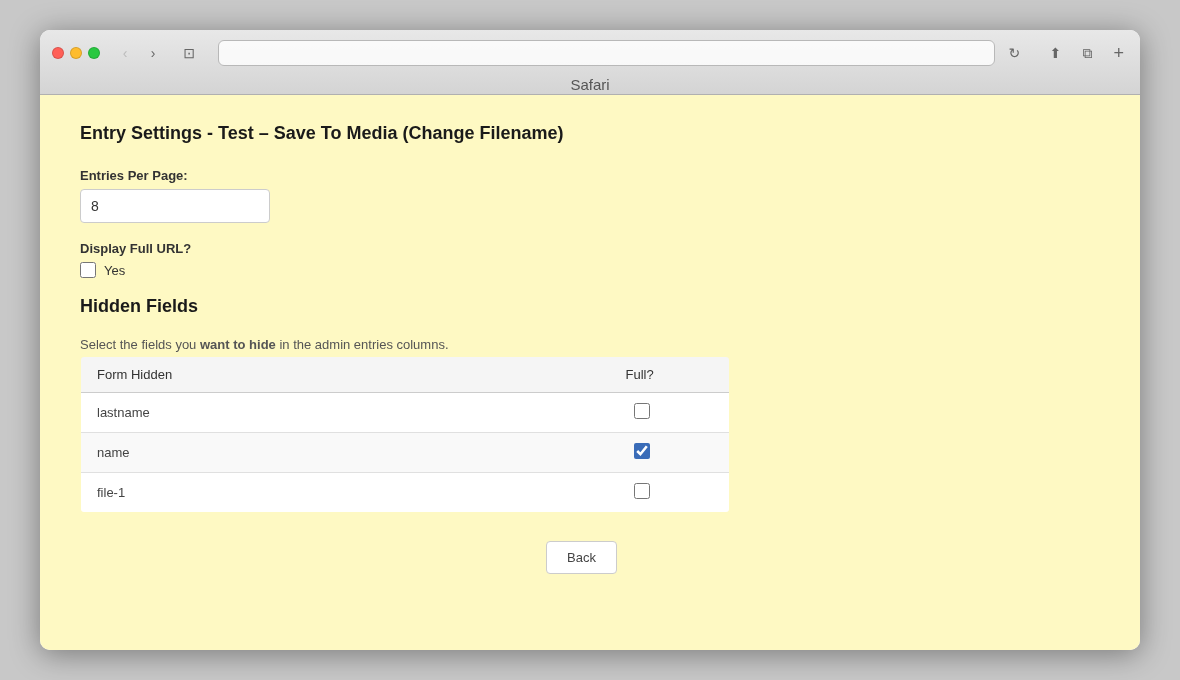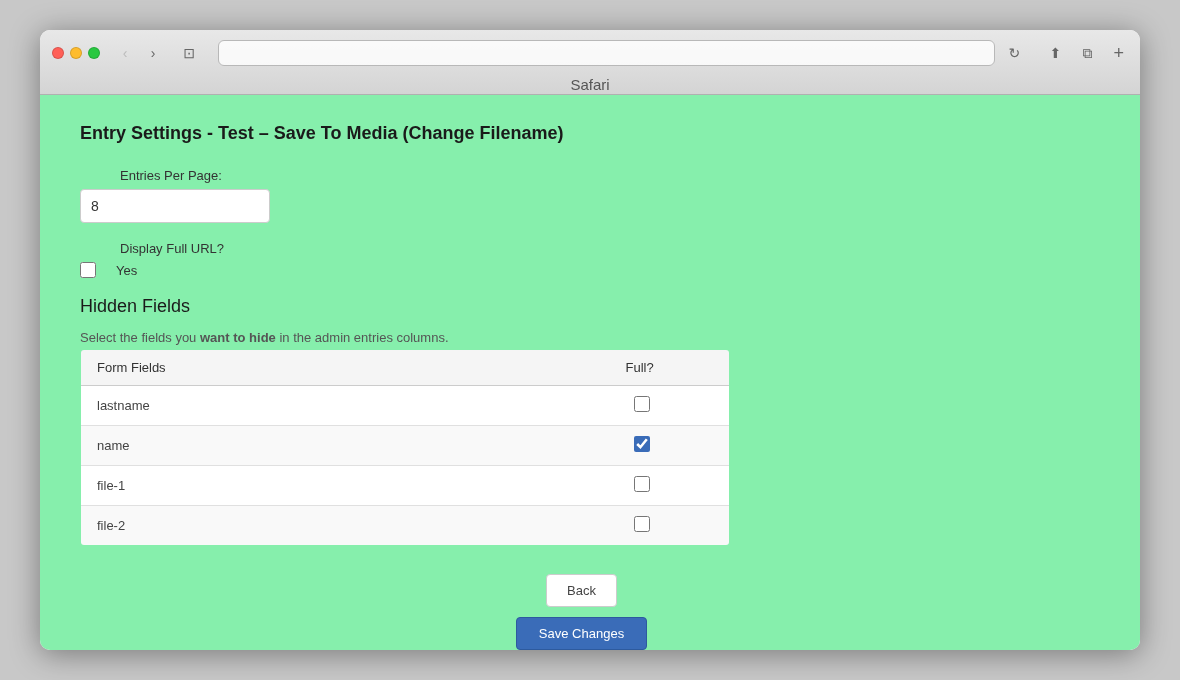--- a/index.html
+++ b/index.html
@@ -168,71 +168,70 @@
       color: #555;
       text-align: center;
       flex: 1;
     }
 
     
     .page-content {
       flex: 1;
       overflow-y: auto;
       padding: 28px 57px 28px 40px;
-      background: #86efac;
+      background: #fef9c3;
     }
 
     .page-title {
       font-size: 18px;
       font-weight: 600;
       color: #1a1a1a;
       margin-bottom: 24px;
     }
 
     .form-section {
       margin-bottom: 18px;
     }
 
     .field-label {
       font-size: 13px;
-      font-weight: 400;
+      font-weight: 700;
       color: #333;
       margin-bottom: 6px;
       display: block;
-      margin-left: 40px;
     }
 
     .text-input {
       width: 190px;
       height: 34px;
       border: 1px solid #ccc;
       border-radius: 4px;
       padding: 0 10px;
       font-size: 14px;
       color: #333;
       background: #fff;
     }
 
     .checkbox-row {
       display: flex;
       align-items: center;
-      gap: 20px;
+      gap: 8px;
       margin-top: 4px;
     }
 
     .checkbox-label {
       font-size: 13px;
       color: #333;
     }
 
     .section-heading {
       font-size: 18px;
-      font-weight: 400;
+      font-weight: 700;
       color: #1a1a1a;
-      margin-bottom: 13px;
+      margin-bottom: 20px;
     }
 
     .section-description {
       font-size: 13px;
       color: #555;
       margin-bottom: 4px;
     }
 
     .section-description strong {
       font-weight: 700;
@@ -373,44 +372,39 @@
 
     <div class="form-section">
       <h2 class="section-heading">Hidden Fields</h2>
       <p class="section-description">
         <span>Select the fields you </span><strong>want to hide</strong><span> in the admin entries columns.</span>
       </p>
 
       <table class="fields-table">
         <thead>
           <tr>
-            <th>Form Fields</th>
+            <th>Form Hidden</th>
             <th>Full?</th>
           </tr>
         </thead>
         <tbody id="table-body">
         <tr>
               <td>lastname</td>
               <td><input type="checkbox" style="width: 16px; height: 16px; cursor: pointer; accent-color: rgb(58, 108, 184);"></td>
             </tr>
             <tr>
               <td>name</td>
               <td><input type="checkbox" checked="" style="width: 16px; height: 16px; cursor: pointer; accent-color: rgb(58, 108, 184);"></td>
             </tr>
             <tr>
               <td>file-1</td>
               <td><input type="checkbox" style="width: 16px; height: 16px; cursor: pointer; accent-color: rgb(58, 108, 184);"></td>
             </tr>
-            <tr>
-              <td>file-2</td>
-              <td><input type="checkbox" style="width: 16px; height: 16px; cursor: pointer; accent-color: rgb(58, 108, 184);"></td>
-            </tr>
           </tbody>
       </table>
     </div>
 
     <div class="button-row">
       <button class="btn-back">Back</button>
-      <button class="btn-save">Save Changes</button>
     </div>
 
   </div>
 </div>
 
 </body></html>

